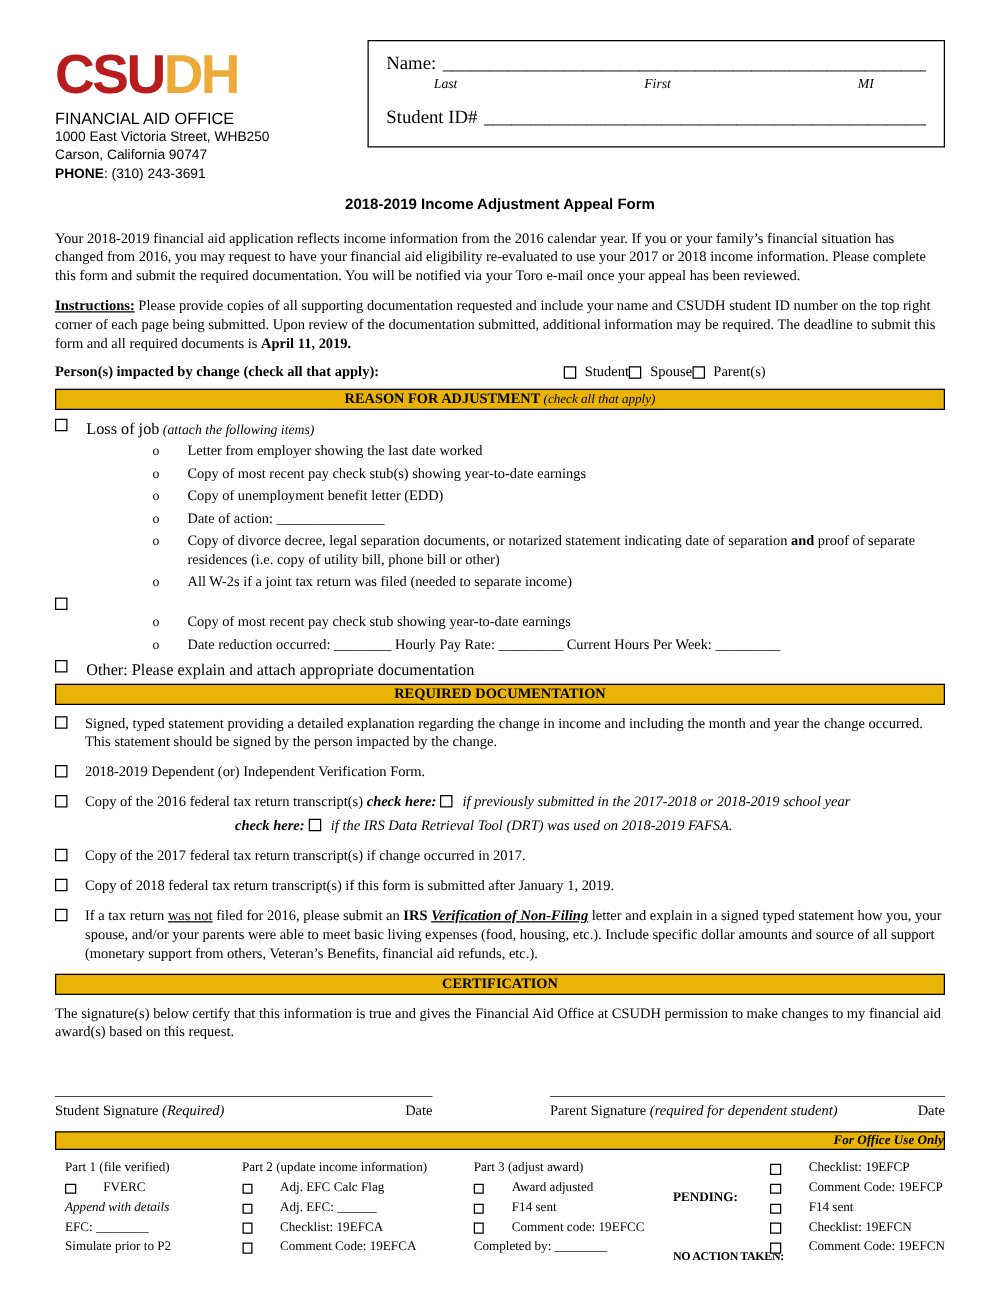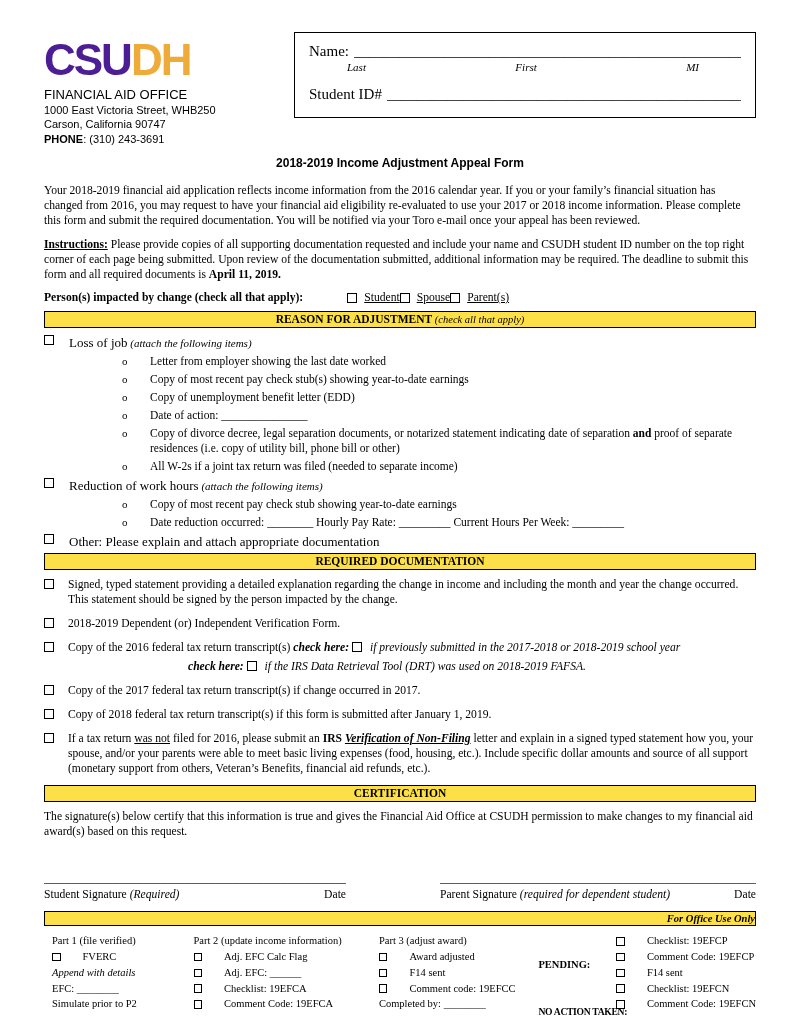--- a/index.html
+++ b/index.html
@@ -3,21 +3,21 @@
 <meta charset="utf-8">
 <style>
   html,body{margin:0;padding:0;}
   body{width:800px;background:#ffffff;color:#000;font-family:"Liberation Serif",serif;}
   .page{width:800px;height:1035px;padding:24px 44px 8px;box-sizing:border-box;overflow:hidden;position:relative;background:#fff;}
 
   
   .header{display:flex;justify-content:space-between;margin-bottom:10px;}
   .logo-block{width:244px;padding-top:14px;}
   .logo{font-family:"Liberation Sans",sans-serif;font-weight:700;font-size:44px;line-height:1;letter-spacing:-2px;margin-bottom:5px;}
-  .logo-csu{color:#4c1d95;}
+  .logo-csu{color:#b91c1c;}
   .logo-dh{color:#efab3a;}
   .office-name{font-family:"Liberation Sans",sans-serif;font-size:13px;margin-bottom:1px;}
   .office-line{font-family:"Liberation Sans",sans-serif;font-size:11px;line-height:1.3;}
   .name-box{border:1.4px solid #000;width:462px;padding:10px 14px 14px;margin-top:8px;box-sizing:border-box;align-self:flex-start;}
   .nb-row{display:flex;font-size:15px;white-space:nowrap;overflow:hidden;align-items:baseline;}
   .nb-label{margin-right:5px;flex:none;}
   .fill{flex:1;overflow:hidden;white-space:nowrap;}
   .nb-sublabels{display:flex;justify-content:space-between;font-style:italic;font-size:11px;padding:0 42px 0 38px;margin:1px 0 13px;}
 
   
@@ -25,30 +25,30 @@
   .para{font-size:11.6px;line-height:1.3;margin-bottom:9px;}
   .u-bold{font-weight:700;text-decoration:underline;}
   .b{font-weight:700;}
   .it{font-style:italic;}
   .u{text-decoration:underline;}
   .bi{font-weight:700;font-style:italic;}
   .biu{font-weight:700;font-style:italic;text-decoration:underline;}
 
   
   .impacted{display:flex;font-size:11.6px;font-weight:700;margin:2px 0 7px;align-items:center;}
-  .impacted-options{flex:1;display:flex;justify-content:flex-start;padding:0 40px 0 44px;text-decoration:underline;}
+  .impacted-options{flex:1;display:flex;justify-content:center;padding:0 40px 0 44px;}
   .opt{display:flex;align-items:center;gap:7px;font-weight:400;}
 
   
   .cb{display:inline-block;width:10px;height:10px;border:1.6px solid #000;flex:none;background:#fff;box-sizing:border-box;}
   .cb.inline{vertical-align:-1px;margin:0 5px 0 3px;width:10px;height:10px;}
   .cb.sm{width:8.5px;height:8.5px;border-width:1.4px;}
 
   
-  .bar{background:#fde047;border:1px solid #000;text-align:center;font-weight:700;font-size:11.5px;padding:1px 0 2px;margin:3px 0 7px;}
+  .bar{background:#eab308;border:1px solid #000;text-align:center;font-weight:700;font-size:11.5px;padding:1px 0 2px;margin:3px 0 7px;}
   .bar .it-n{font-weight:400;font-style:italic;font-size:10.5px;}
   .bar.small{font-size:10.5px;font-style:italic;padding:1px 0;text-align:right;}
 
   
   .reason{display:flex;align-items:flex-start;gap:15px;font-size:13px;margin:4px 0 2px;}
   .reason .note{font-style:italic;font-size:11px;}
   .sub{display:flex;font-size:11.5px;margin:3px 0 3px 78px;line-height:1.3;}
   .sub .marker{width:28px;flex:none;font-size:11px;}
   .sub .txt{flex:1;padding-right:4px;}
 
@@ -165,21 +165,20 @@
       <span class="marker">o</span>
       <span class="txt"><span>Copy of divorce decree, legal separation documents, or notarized statement indicating date of separation </span><span class="b">and</span><span> proof of separate residences (i.e. copy of utility bill, phone bill or other)</span></span>
     </div>
   <div class="sub">
       <span class="marker">o</span>
       <span class="txt">All W-2s if a joint tax return was filed (needed to separate income)</span>
     </div>
 
   <div class="reason">
     <span class="cb"></span>
-    <span><span>Reduction of work hours</span><span class="note"> (attach the following items)</span></span>
   </div>
   <div class="sub">
       <span class="marker">o</span>
       <span class="txt">Copy of most recent pay check stub showing year-to-date earnings</span>
     </div>
   <div class="sub">
       <span class="marker">o</span>
       <span class="txt">Date reduction occurred: ________   Hourly Pay Rate: _________   Current Hours Per Week: _________</span>
     </div>
 

